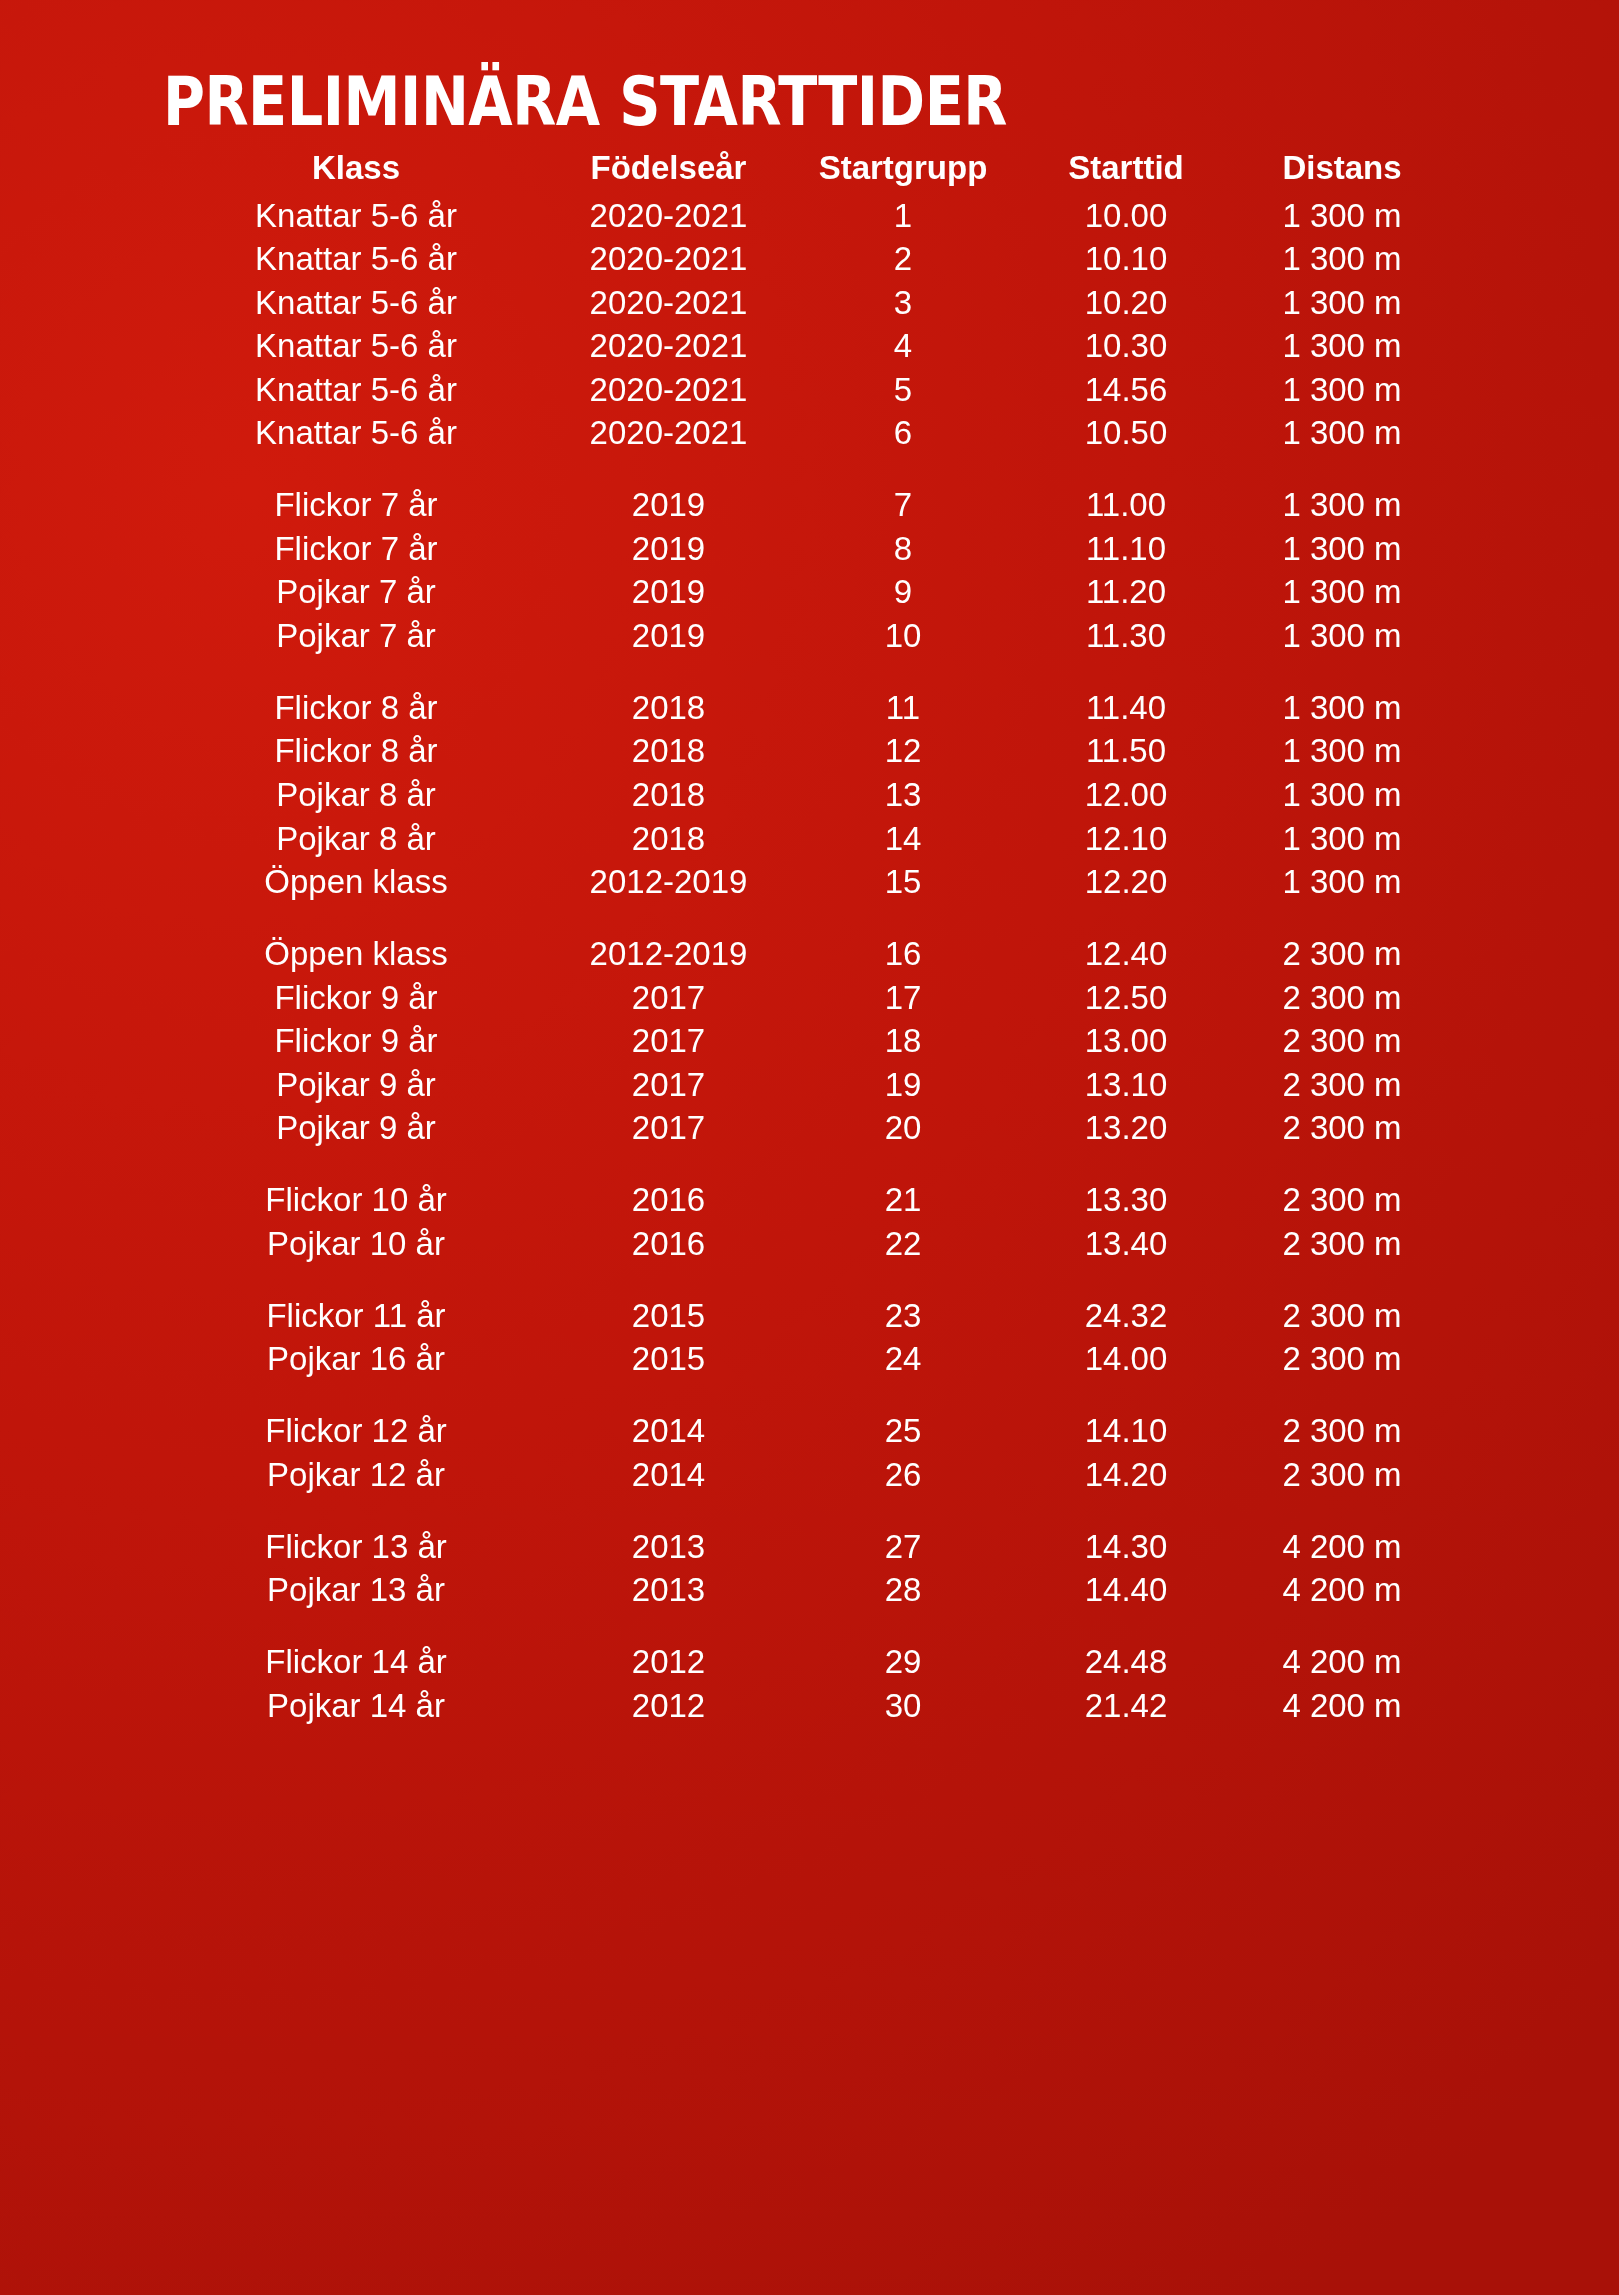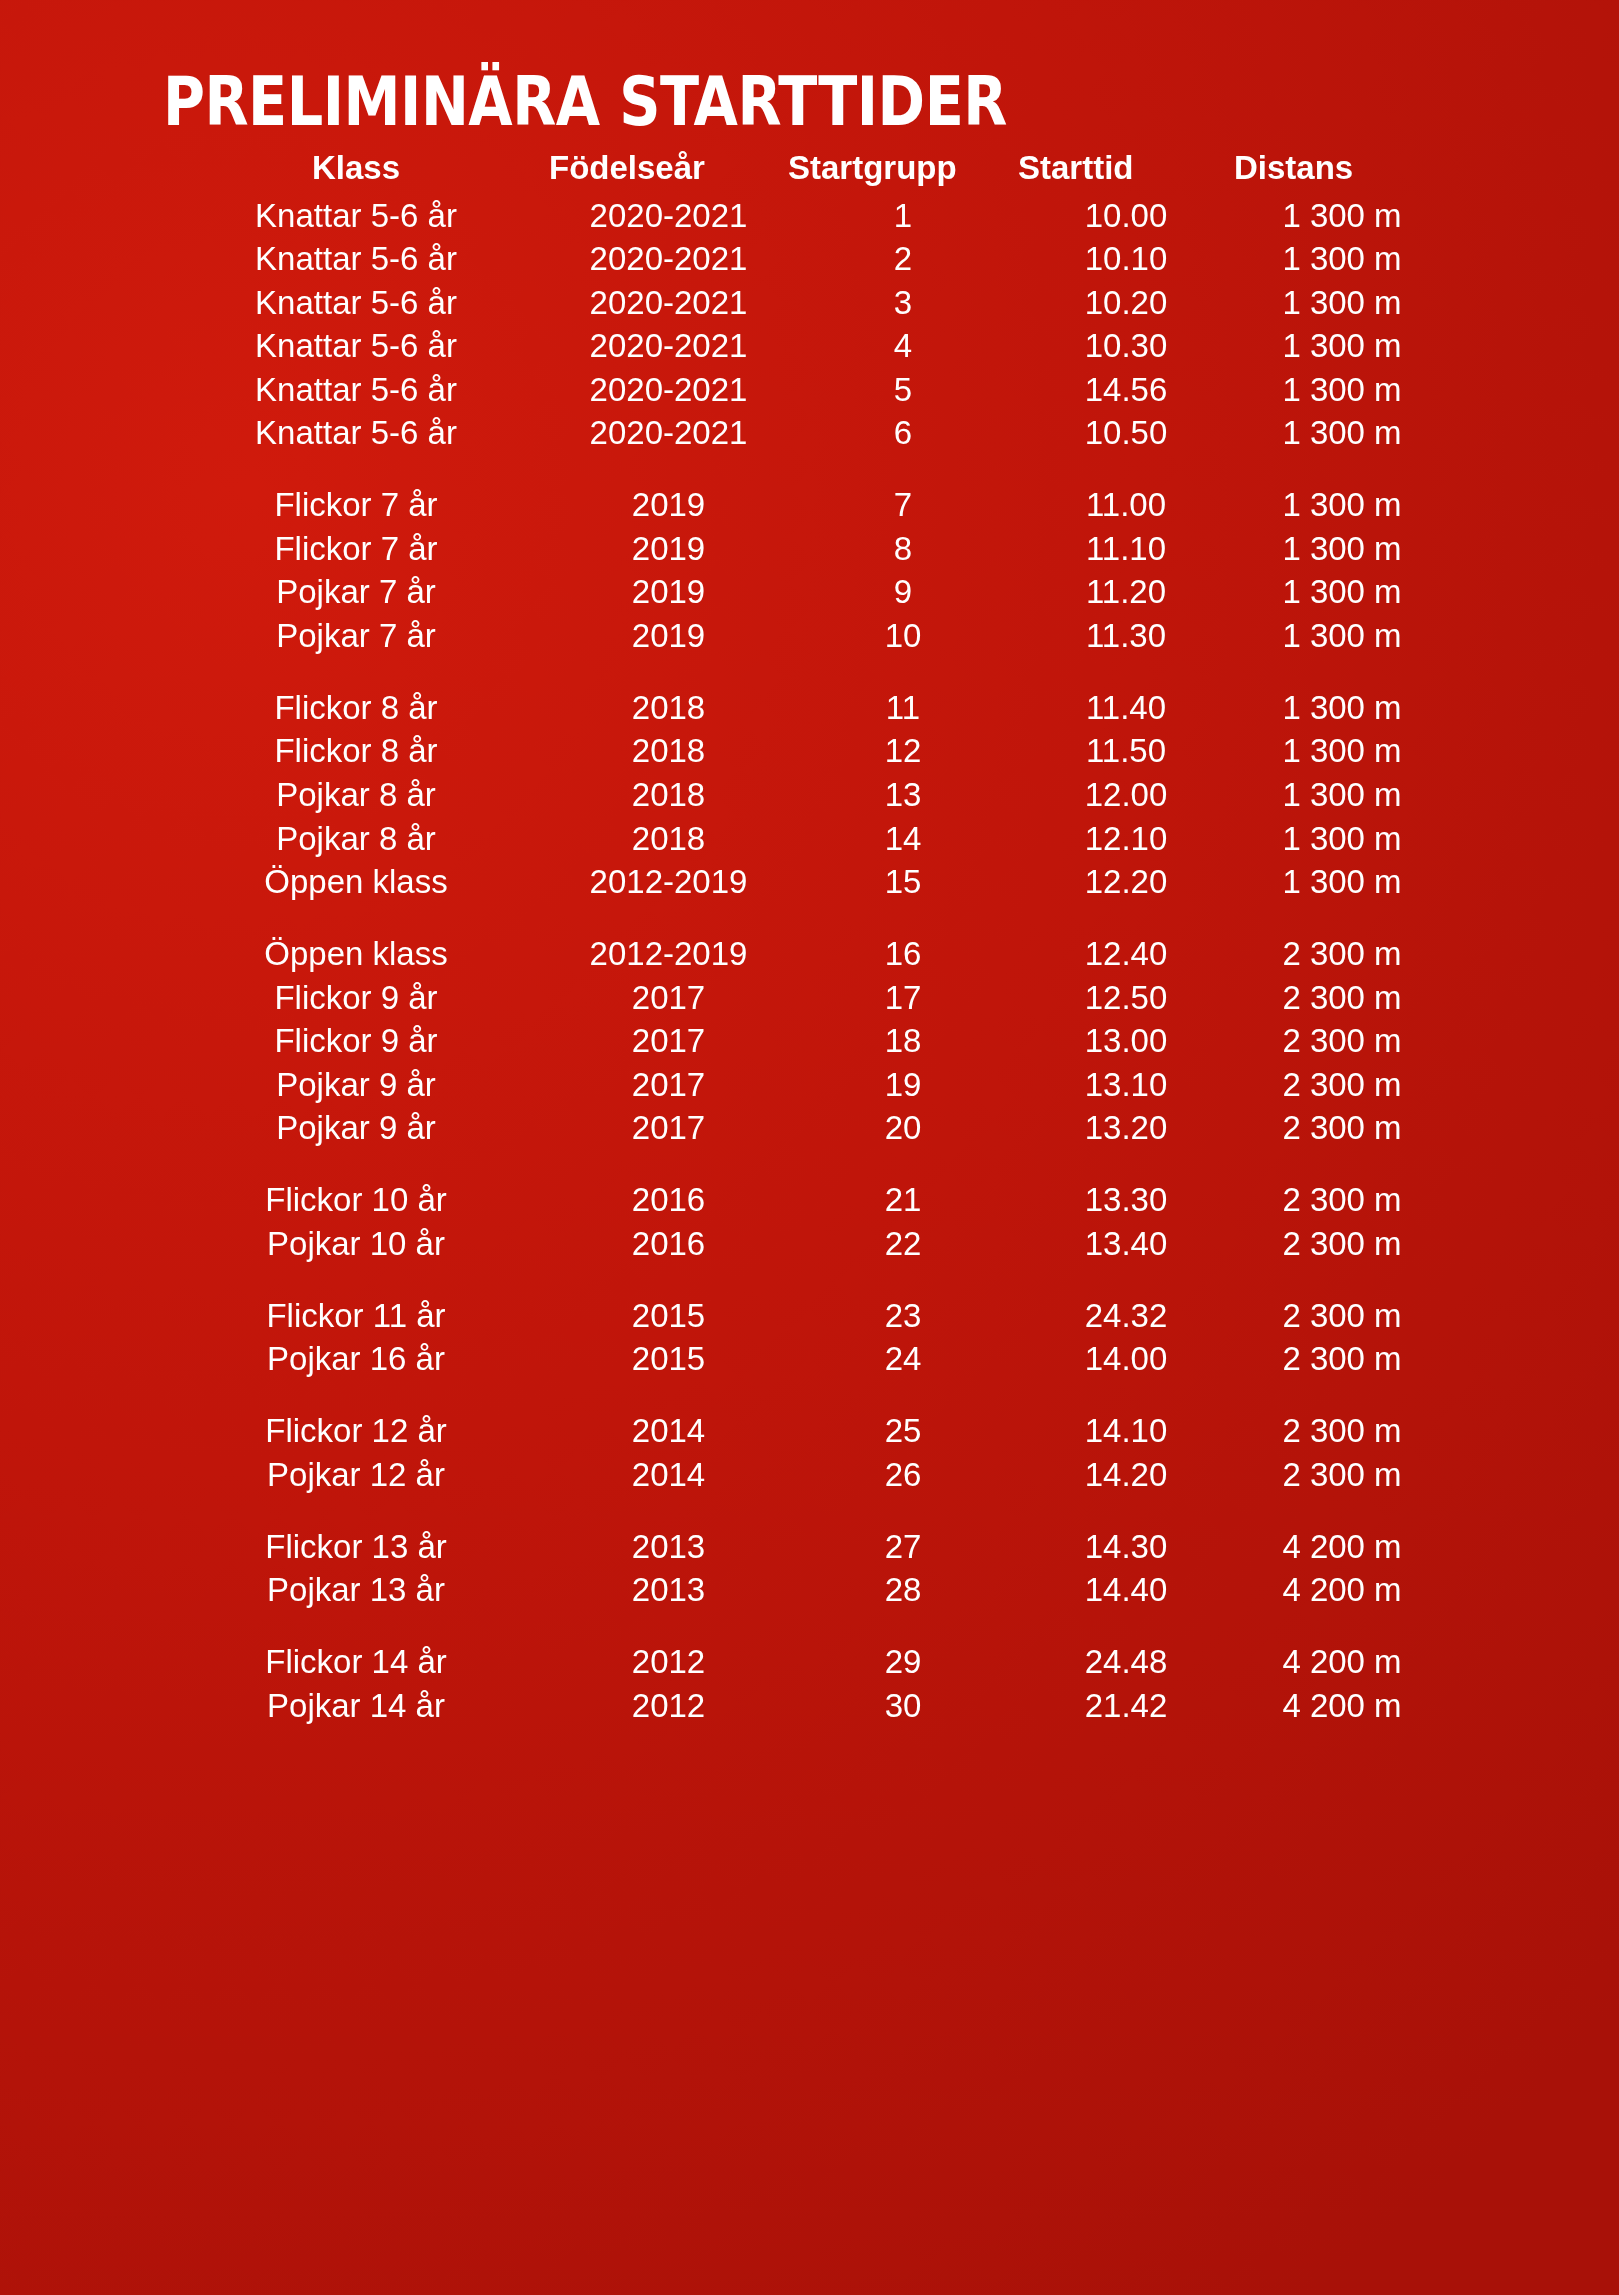--- a/index.html
+++ b/index.html
@@ -51,21 +51,21 @@
   table.schedule col.c-klass { width: 386px; }
   table.schedule col.c-fodelsear { width: 239px; }
   table.schedule col.c-startgrupp { width: 230px; }
   table.schedule col.c-starttid { width: 216px; }
   table.schedule col.c-distans { width: 216px; }
 
   table.schedule th {
     font-size: 33px;
     font-weight: 700;
     padding: 0 0 7.3px 0;
-    text-align: left;
+    text-align: center;
     white-space: nowrap;
   }
   table.schedule th.left,
   table.schedule td.left {
     text-align: center;
   }
   table.schedule td {
     font-size: 33px;
     font-weight: 400;
     padding: 2.3px 0 2.3px 0;

